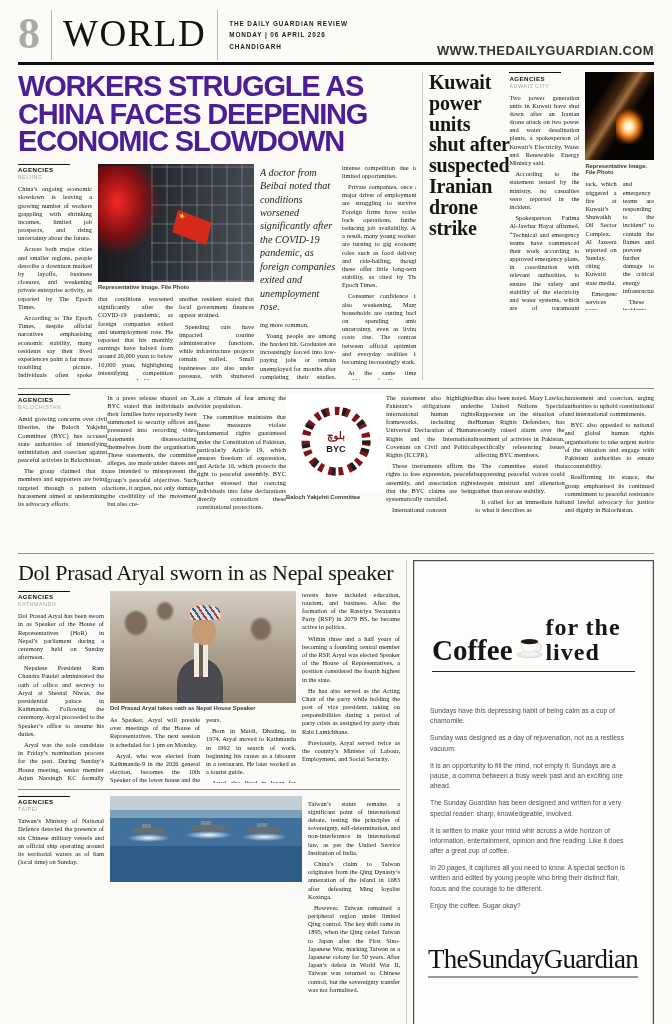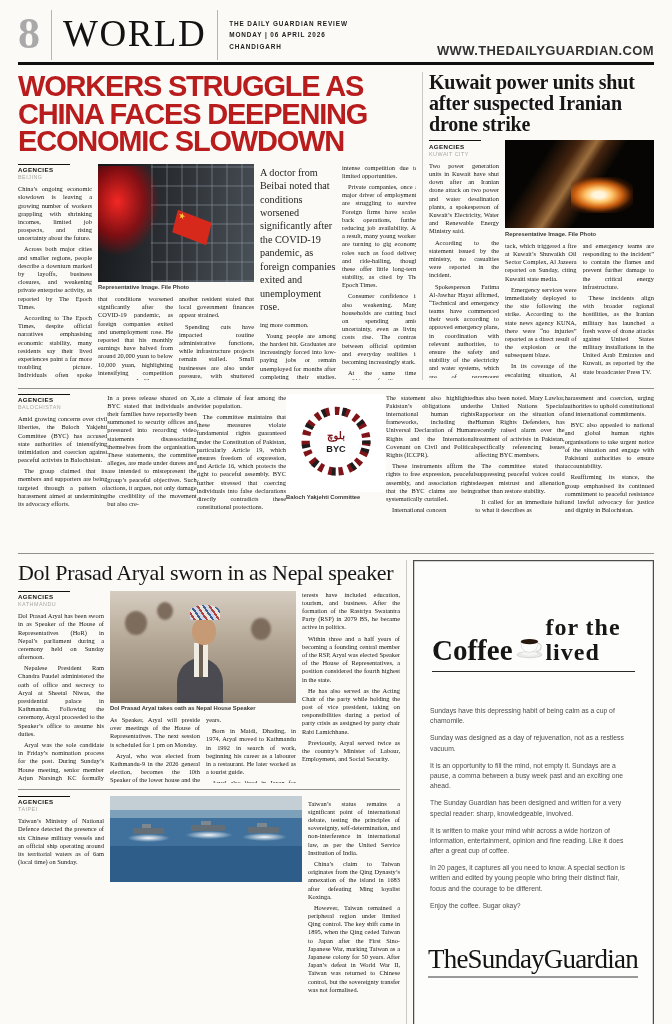--- a/index.html
+++ b/index.html
@@ -24,44 +24,44 @@
   .agency{font-family:"Liberation Sans",sans-serif;font-weight:700;font-size:6.2px;letter-spacing:.4px;}
   .loc{font-family:"Liberation Sans",sans-serif;font-size:5.4px;letter-spacing:.5px;color:#a6a6a6;margin-top:1px;}
   .col{overflow:hidden;}
   .col p{margin:0 0 3px;font-size:6.4px;line-height:1.28;text-align:justify;}
   .col p+p{text-indent:6px;}
   .cap{font-family:"Liberation Sans",sans-serif;font-weight:700;font-size:5.8px;
        color:#3a3a3a;margin:2.5px 0 4px;line-height:1.2;}
   .photo{position:relative;overflow:hidden;width:100%;}
   .dropcap p:first-child::first-letter{float:left;font-size:25px;line-height:19px;
        padding:1px 2px 0 0;font-weight:700;}
-  .pull-quote{font-size:10.2px;line-height:1.32;color:#1d1d1d;margin:2px 0 7px;}
+  .pull-quote{font-style:italic;font-size:10.2px;line-height:1.32;color:#1d1d1d;margin:2px 0 7px;}
   .vdiv{width:1px;background:#c9c9c9;margin:0 6px;}
   .hrule{border-top:1px solid #8f8f8f;}
 
   
   .top{display:flex;padding:7px 0 8px;}
   .china{width:398px;flex:none;display:flex;flex-direction:column;}
   .china-hl{font-family:"Liberation Sans","DejaVu Sans",sans-serif;font-weight:700;
-            font-size:29px;line-height:.95;letter-spacing:-1.2px;margin:1px 0 8px;color:#b91c1c;}
+            font-size:29px;line-height:.95;letter-spacing:-1.2px;margin:1px 0 8px;color:#4c1d95;}
   .china-body{display:grid;grid-template-columns:74px 156px 76px 76px;gap:6px;height:216px;overflow:hidden;}
   .mid-cell{display:flex;flex-direction:column;overflow:hidden;}
   .twocol{display:grid;grid-template-columns:1fr 1fr;gap:6px;flex:1;overflow:hidden;}
 
   .img-china{height:118px;background:linear-gradient(100deg,#141619 0%,#26292d 35%,#4a5158 100%);}
   .img-china .win{position:absolute;left:34%;top:0;right:0;bottom:0;background:
      repeating-linear-gradient(90deg,rgba(145,155,165,.28) 0 2px,transparent 2px 15px),
      repeating-linear-gradient(0deg,rgba(145,155,165,.28) 0 2px,transparent 2px 19px);}
   .china-glow{position:absolute;left:-7%;top:2%;width:46%;height:75%;
      background:radial-gradient(ellipse at 42% 40%,rgba(255,40,35,.95),rgba(205,0,5,.55) 45%,transparent 72%);}
   .china-flag{position:absolute;left:49%;top:44%;width:34px;height:23px;background:#d6291c;
      transform:rotate(14deg) skewY(7deg);color:#ffd53d;font-size:8px;line-height:9px;padding-left:2px;}
 
   
-  .kuwait{flex:1;display:flex;flex-direction:column;}
+  .kuwait{flex:1;display:flex;flex-direction:row;}
   .kuwait-hl{font-weight:700;font-size:20px;line-height:1.04;letter-spacing:-.2px;margin:0 0 6px;}
   .kuwait-body{display:grid;grid-template-columns:70px 1fr;gap:6px;height:238px;overflow:hidden;}
   .img-kuwait{height:88px;background:#060503;}
   .img-kuwait .streak{position:absolute;inset:0;background:
      linear-gradient(123deg,transparent 24%,rgba(255,130,50,.25) 37%,rgba(255,180,100,.6) 45%,rgba(255,130,50,.25) 50%,transparent 60%);}
   .img-kuwait .ball{position:absolute;left:44%;top:42%;width:42%;height:40%;background:
      radial-gradient(ellipse at 45% 50%,#fff6dd 0 12%,#ffc468 28%,rgba(255,120,20,.8) 48%,rgba(130,45,0,.35) 68%,transparent 82%);}
 
   
   .baloch{padding:5px 0 7px;}

